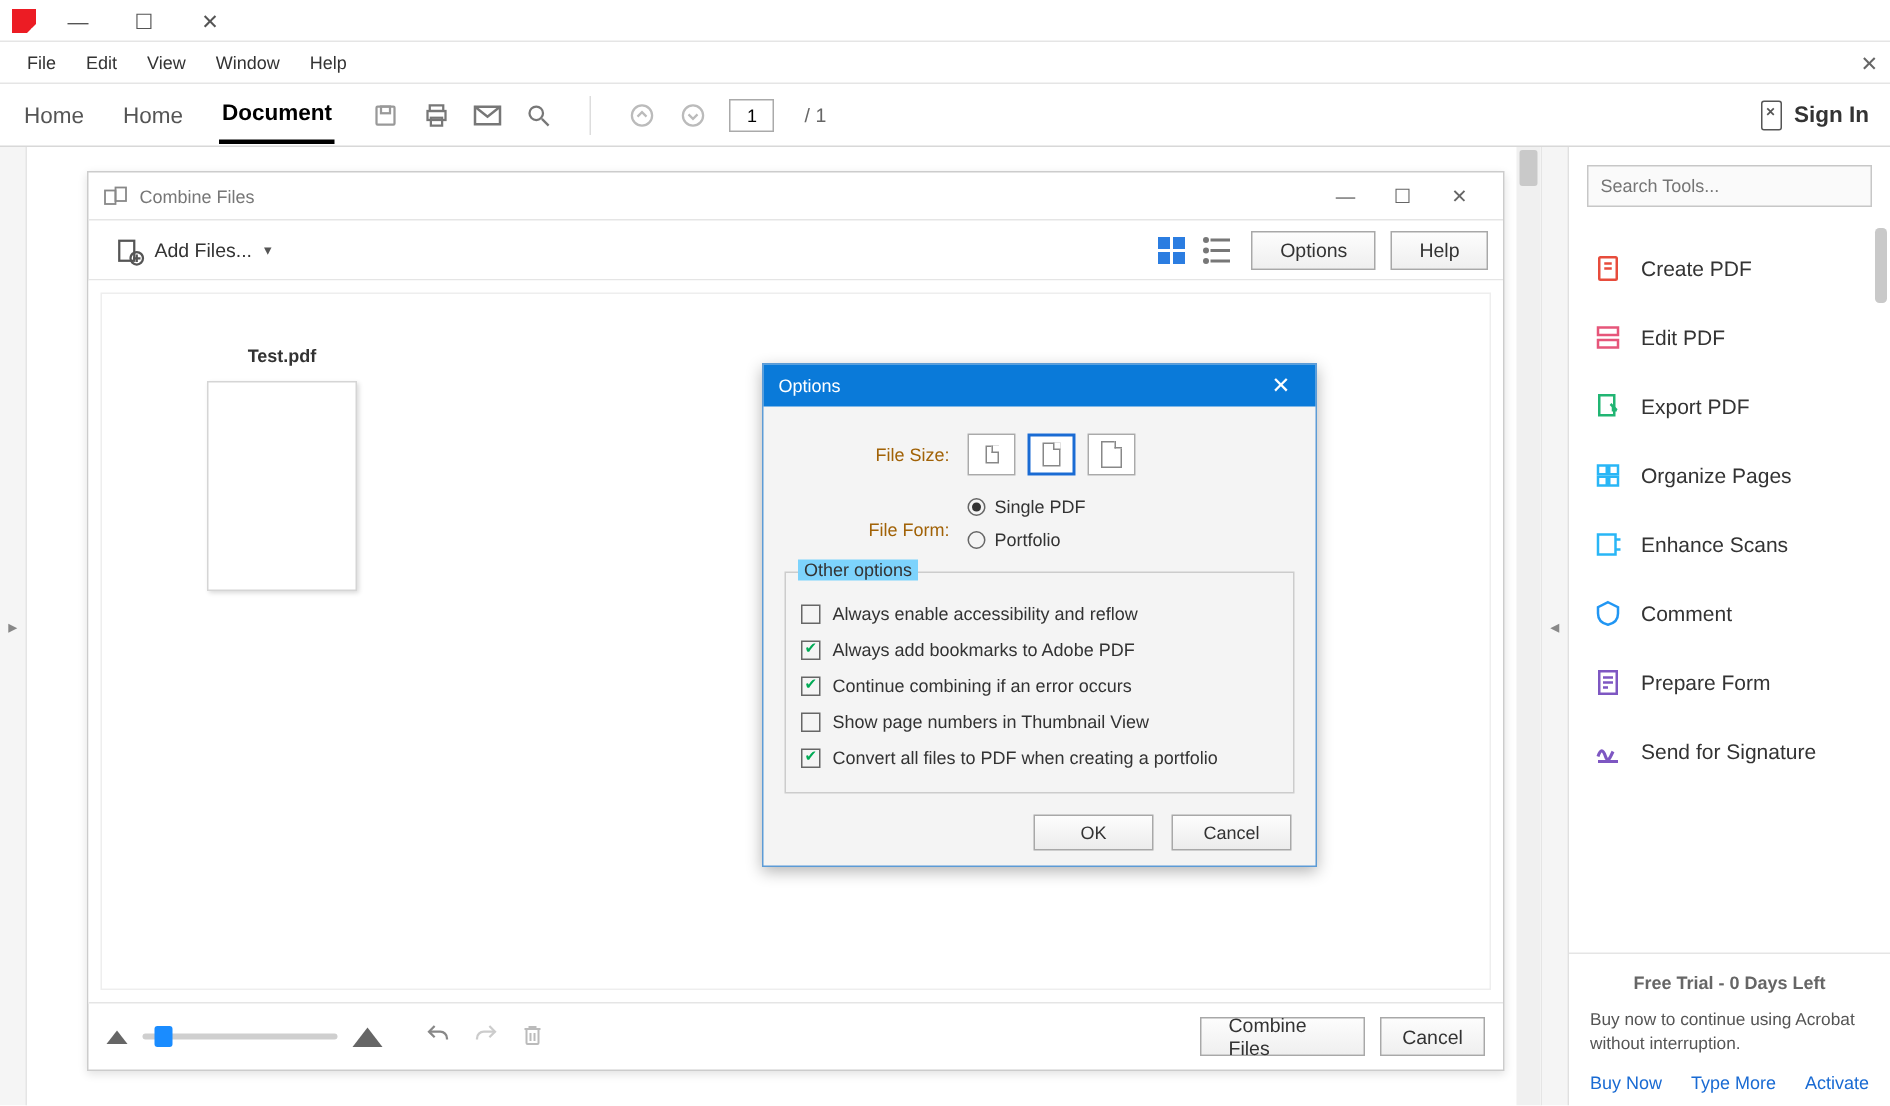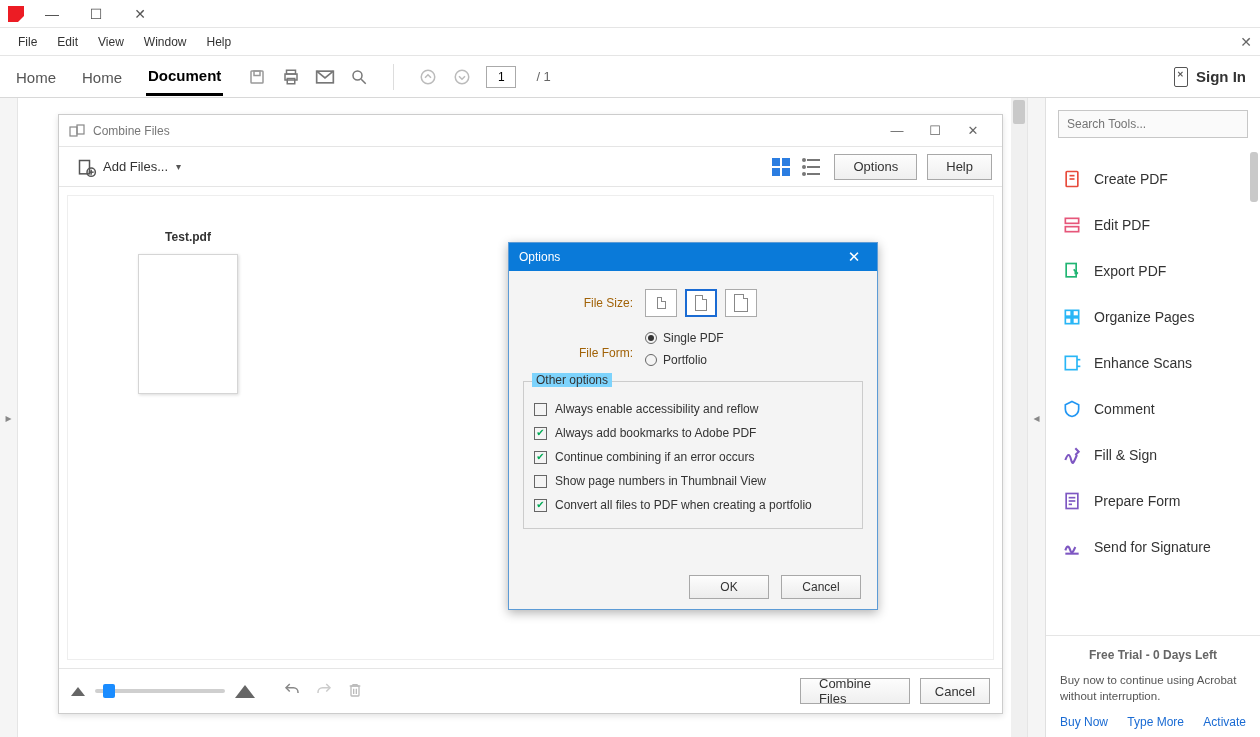--- a/index.html
+++ b/index.html
@@ -106,21 +106,21 @@
 .page-ico::after { content: ""; position: absolute; right: -1px; top: -1px; width: 4px; height: 4px; background: #fff; border-left: 1.5px solid #888; border-bottom: 1.5px solid #888; }
 .radio-row { display: flex; align-items: center; gap: 6px; font-size: 12px; margin-bottom: 8px; }
 .radio { width: 12px; height: 12px; border: 1px solid #666; border-radius: 50%; display: inline-flex; align-items: center; justify-content: center; }
 .radio.checked::after { content: ""; width: 6px; height: 6px; background: #333; border-radius: 50%; }
 .fieldset { border: 1px solid #ccc; padding: 10px 10px 6px; position: relative; margin-top: 6px; }
 .fieldset .legend { position: absolute; top: -9px; left: 8px; background: #7dd3fc; padding: 0 4px; font-size: 12px; color: #333; }
 .chk-row { display: flex; align-items: center; gap: 8px; font-size: 12px; margin: 10px 0; }
 .chk { width: 13px; height: 13px; border: 1px solid #666; display: inline-flex; align-items: center; justify-content: center; font-size: 10px; color: #0a5; }
 .chk.checked::after { content: "✔"; line-height: 1; }
 .od-buttons { display: flex; justify-content: flex-end; gap: 12px; margin-top: 14px; padding-right: 2px; }
-.od-btn { width: 80px; height: 24px; border: 1px solid #a8a8a8; background: linear-gradient(#fdfdfd,#ececec); font-size: 12px; display: inline-flex; align-items: center; justify-content: center; margin-top: 32px; }
+.od-btn { width: 80px; height: 24px; border: 1px solid #a8a8a8; background: linear-gradient(#fdfdfd,#ececec); font-size: 12px; display: inline-flex; align-items: center; justify-content: center; }
 
 .ico-svg { display: block; }
 </style>
 </head>
 <body>
 
 <div class="titlebar">
   <div class="app-icon"></div>
   <div class="win-btns">
     <div class="win-btn">―</div>
@@ -420,29 +420,20 @@
         <div class="tool-item">
           <span class="tool-icon">
             <svg width="20" height="20" viewBox="0 0 24 24" fill="none" stroke="#2196f3" stroke-width="2">
               <path d="M12 3l8 4v5c0 5-3.5 8-8 9-4.5-1-8-4-8-9V7l8-4z"></path>
             </svg>
           </span>
           <span>Comment</span>
         </div>
         <div class="tool-item">
           <span class="tool-icon">
-            <svg width="20" height="20" viewBox="0 0 24 24" fill="none" stroke="#7e57c2" stroke-width="2.5">
-              <path d="M4 18c3-8 5-8 7 0s4 0 7-6"></path>
-              <path d="M16 4l4 4-4 4"></path>
-            </svg>
-          </span>
-          <span>Fill &amp; Sign</span>
-        </div>
-        <div class="tool-item">
-          <span class="tool-icon">
             <svg width="20" height="20" viewBox="0 0 24 24" fill="none" stroke="#7e57c2" stroke-width="2">
               <rect x="5" y="3" width="14" height="18"></rect>
               <line x1="8" y1="8" x2="16" y2="8"></line>
               <line x1="8" y1="12" x2="16" y2="12"></line>
               <line x1="8" y1="16" x2="12" y2="16"></line>
             </svg>
           </span>
           <span>Prepare Form</span>
         </div>
         <div class="tool-item">

